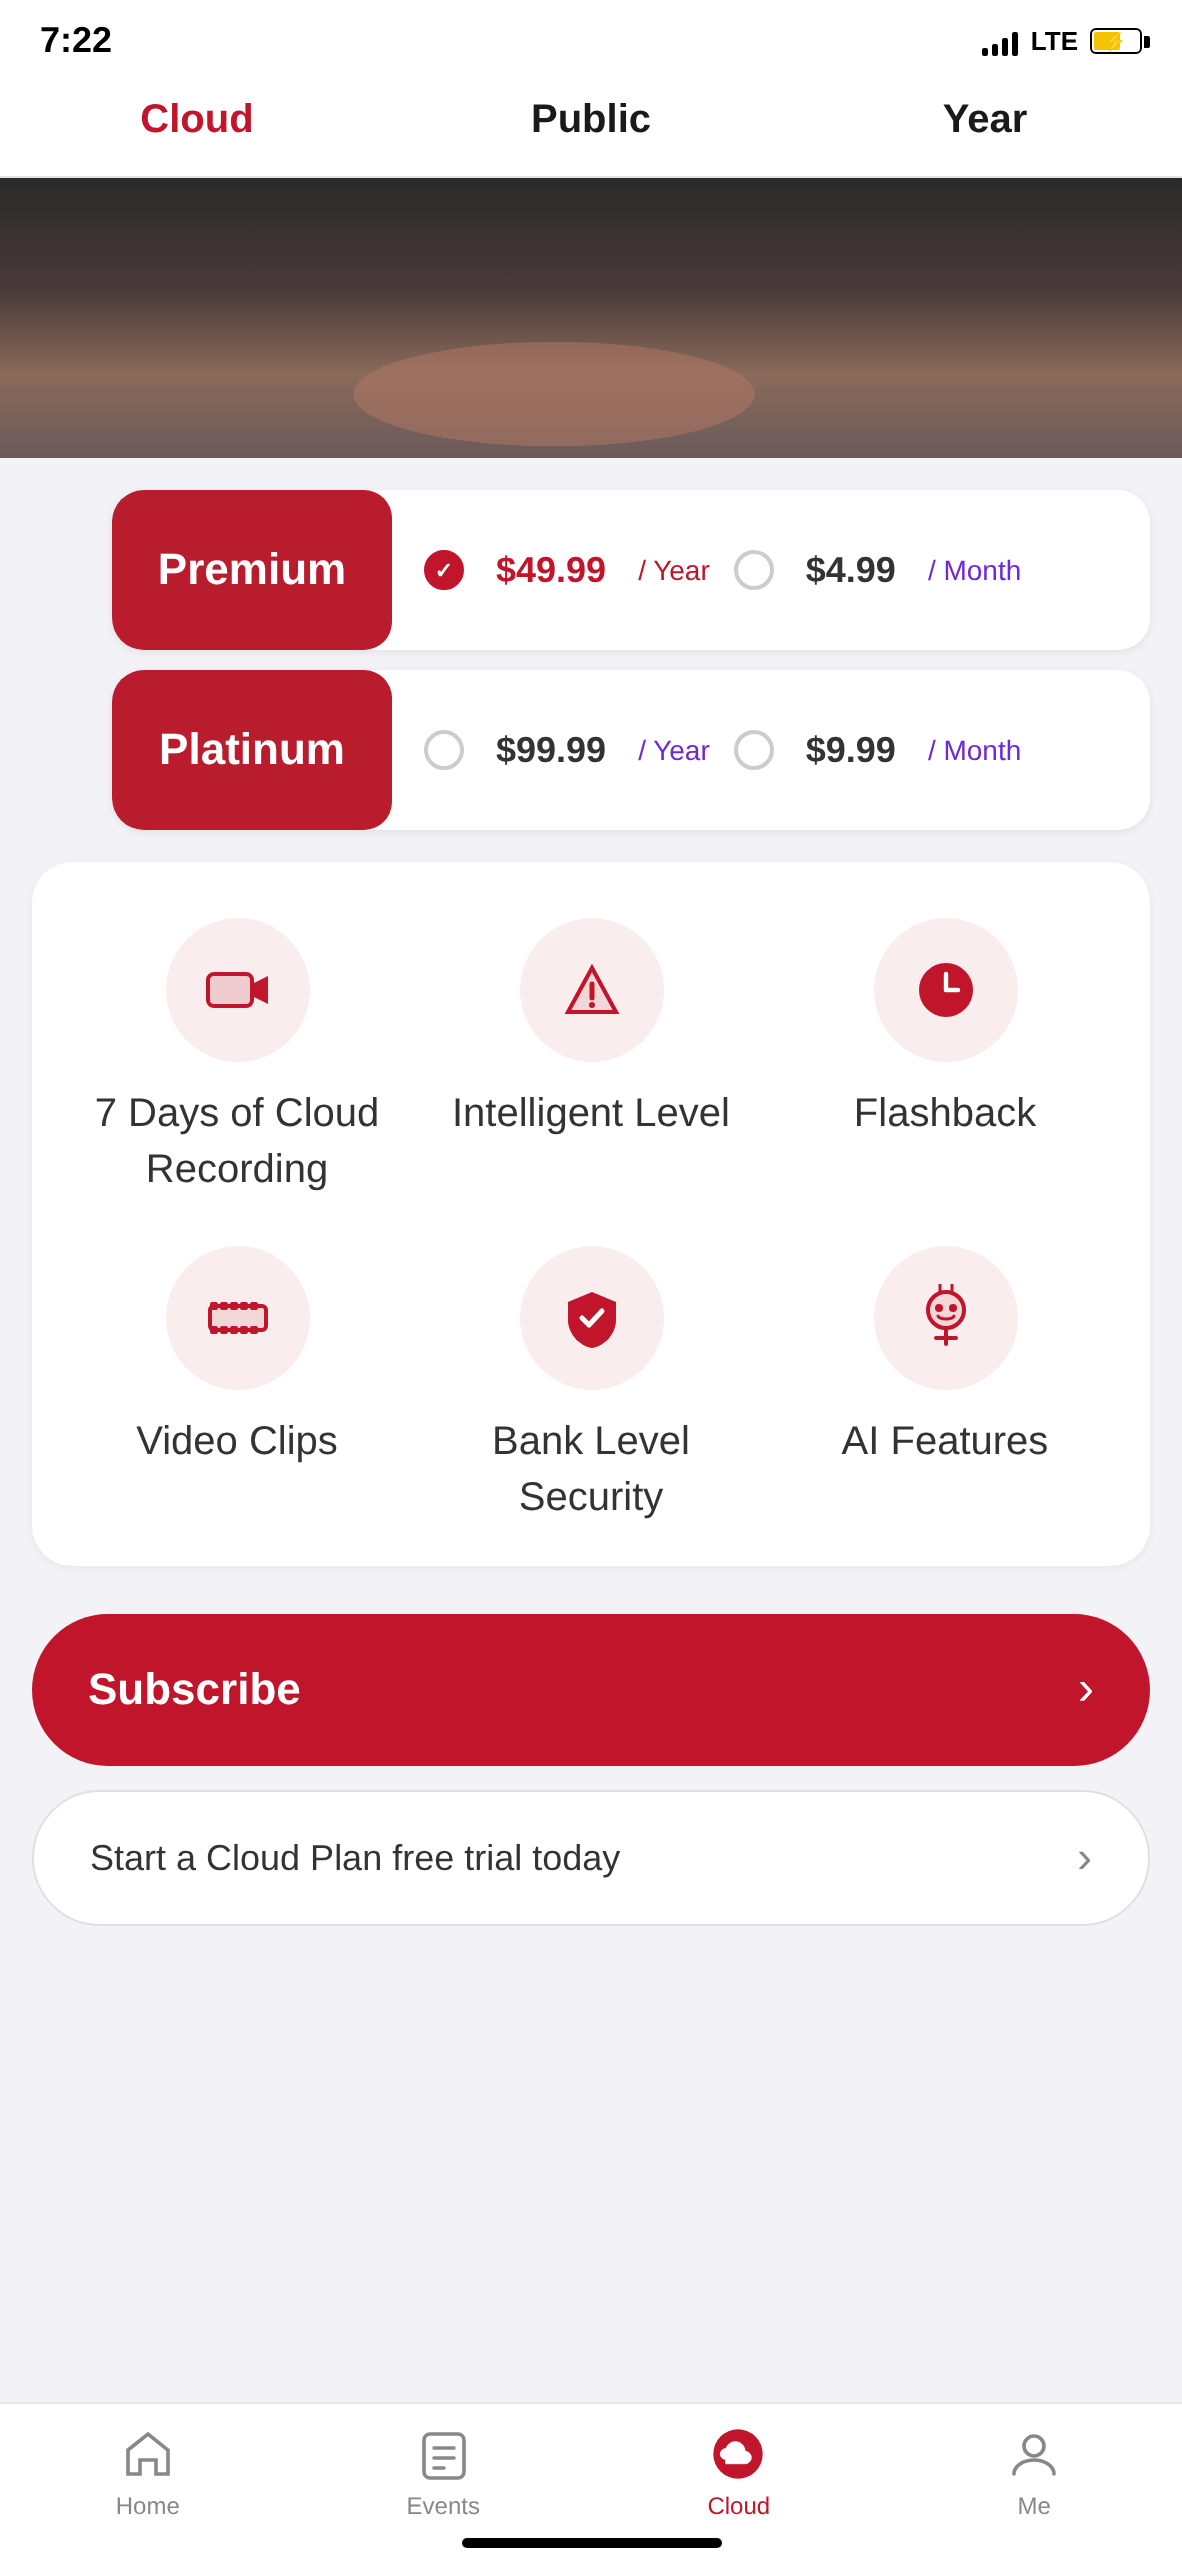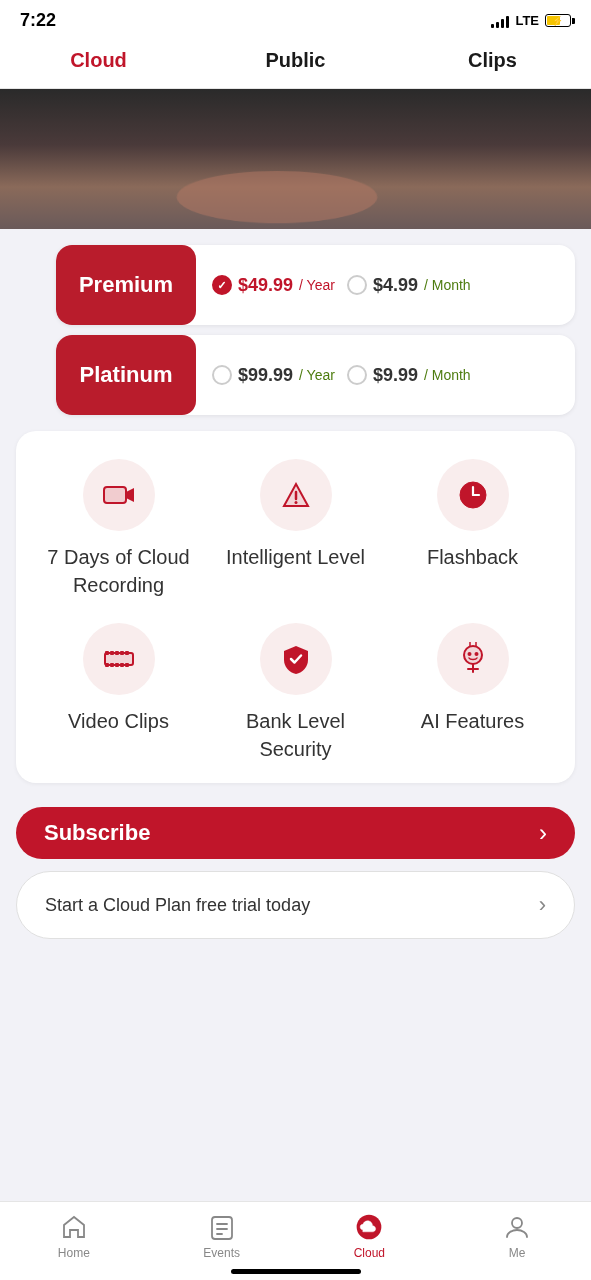--- a/index.html
+++ b/index.html
@@ -167,21 +167,21 @@
       align-items: center;
       flex: 1;
       padding: 0 16px;
       gap: 12px;
       flex-wrap: wrap;
     }
 
     .price-option {
       display: flex;
       align-items: center;
-      gap: 6px;
+      gap: 16px;
       cursor: pointer;
     }
 
     .radio-circle {
       width: 20px;
       height: 20px;
       border-radius: 50%;
       border: 2px solid #ccc;
       display: flex;
       align-items: center;
@@ -206,21 +206,21 @@
       font-weight: 700;
       color: #c0152a;
     }
 
     .price-text.inactive {
       color: #333;
     }
 
     .price-period {
       font-size: 14px;
-      color: #4d7c0f;
+      color: #6d28d9;
       font-weight: 400;
     }
 
     .price-period.red {
       color: #c0152a;
     }
 
     
     .features-card {
       margin: 8px 16px;
@@ -269,21 +269,21 @@
     .subscribe-section {
       padding: 16px 16px 8px;
     }
 
     .subscribe-btn {
       width: 100%;
       background: #c0152a;
       color: #fff;
       border: none;
       border-radius: 40px;
-      height: 52px;
+      height: 76px;
       font-size: 22px;
       font-weight: 600;
       display: flex;
       align-items: center;
       justify-content: space-between;
       padding: 0 28px;
       cursor: pointer;
     }
 
     .subscribe-btn .arrow {
@@ -381,21 +381,21 @@
         <div class="battery-fill"></div>
         <span class="bolt">⚡</span>
       </div>
     </div>
   </div>
 </div>
 
 <nav class="nav-tabs">
   <div class="nav-tab active">Cloud</div>
   <div class="nav-tab">Public</div>
-  <div class="nav-tab">Clips</div>
+  <div class="nav-tab">Year</div>
 </nav>
 
 <div class="hero-image"></div>
 
 <div class="pricing-section">
 
   <div class="pricing-card">
     <div class="plan-label">Premium</div>
     <div class="pricing-options">
       <div class="price-option">

